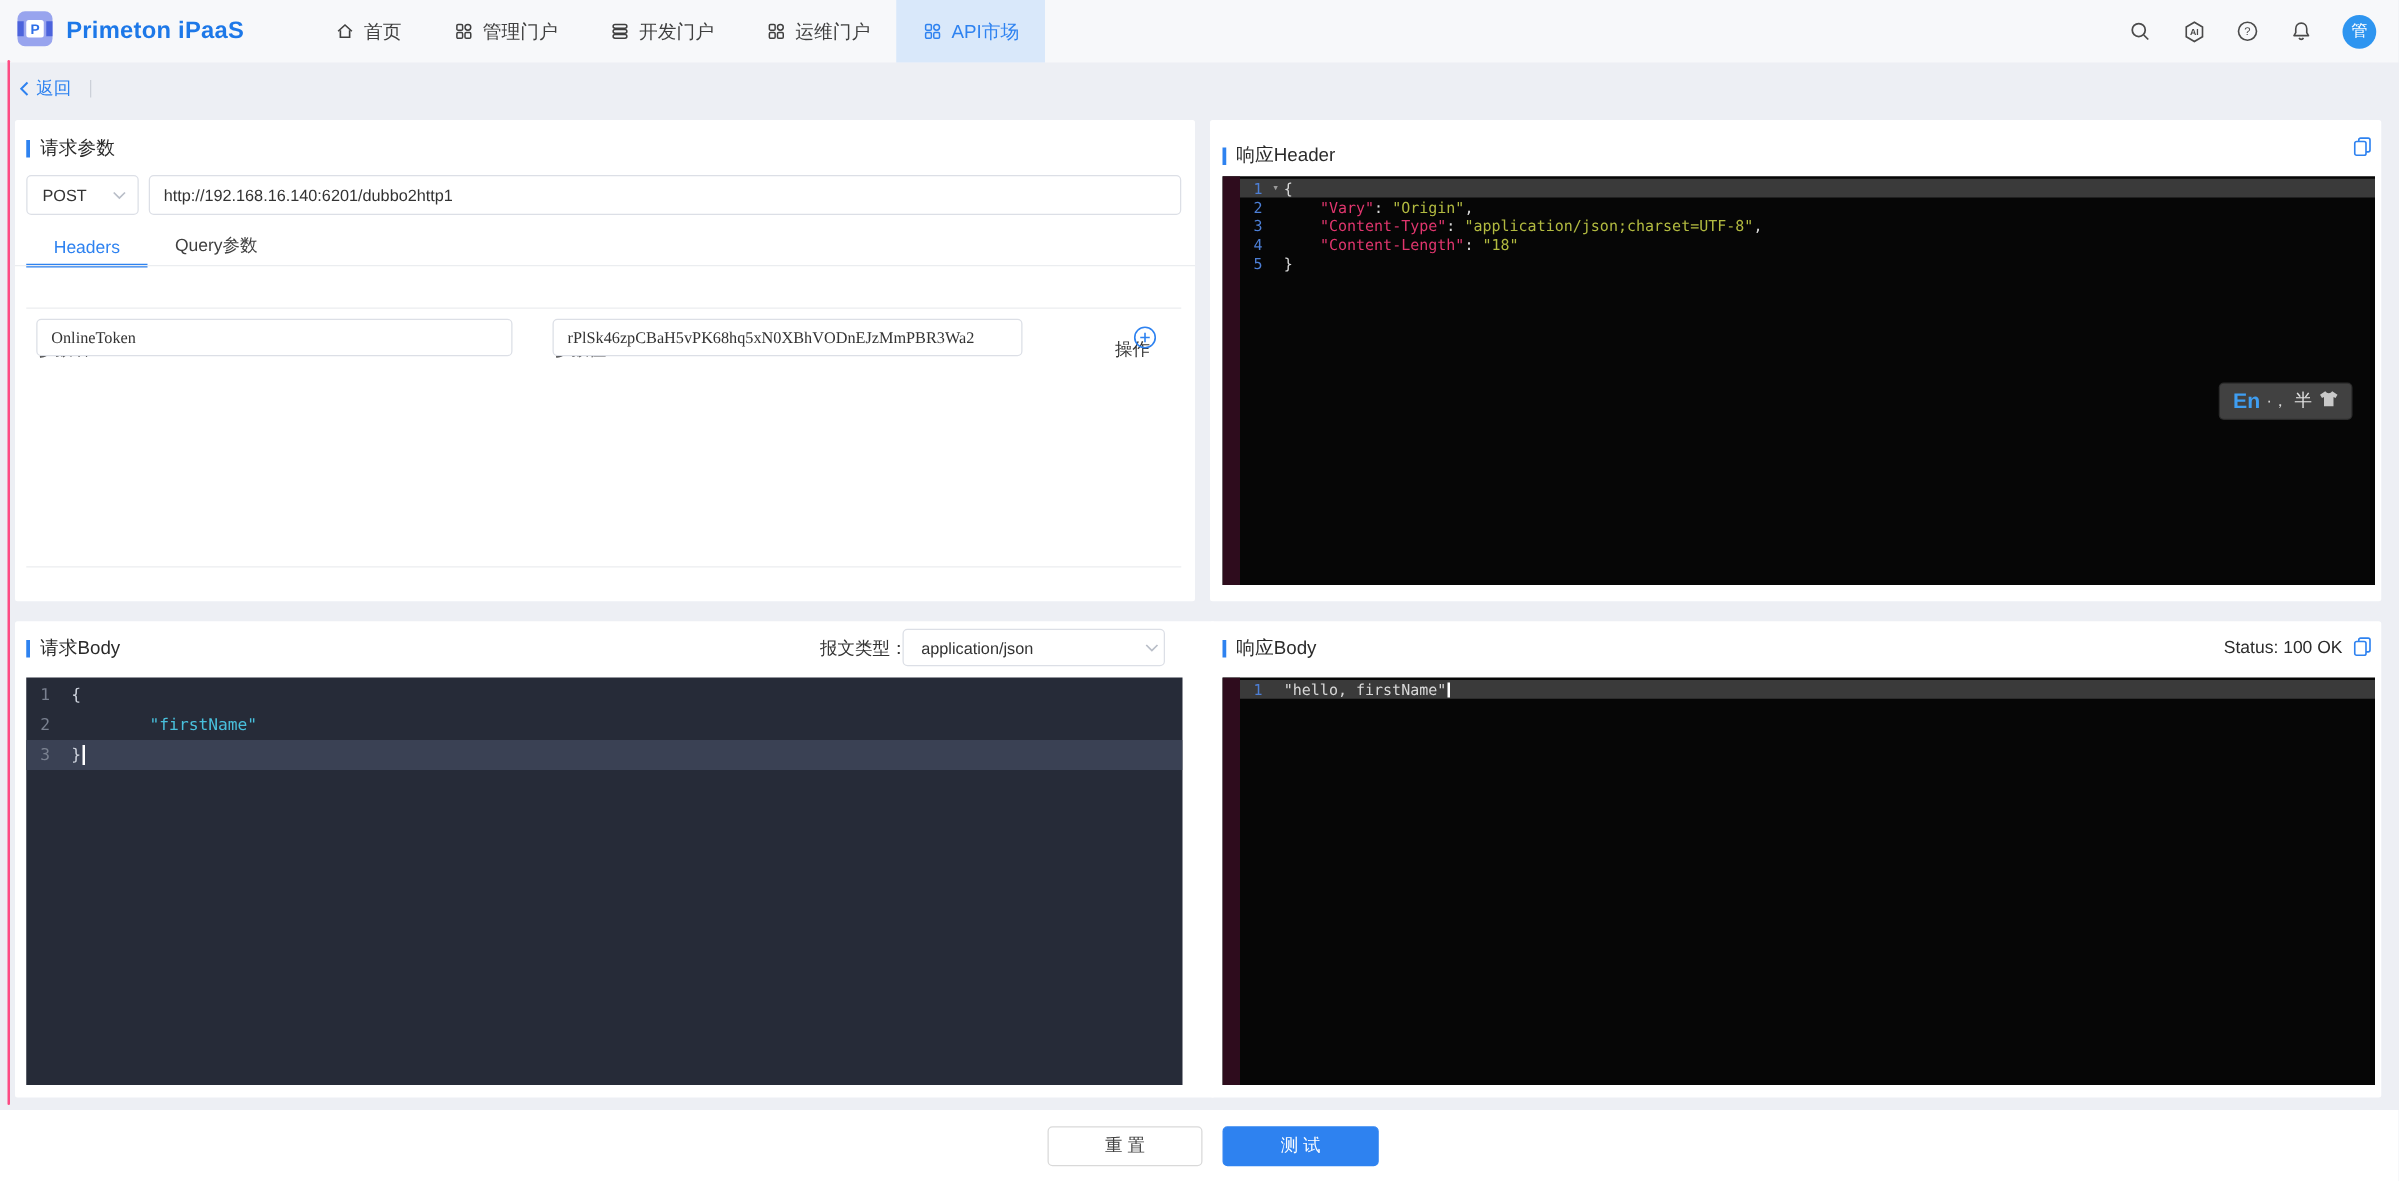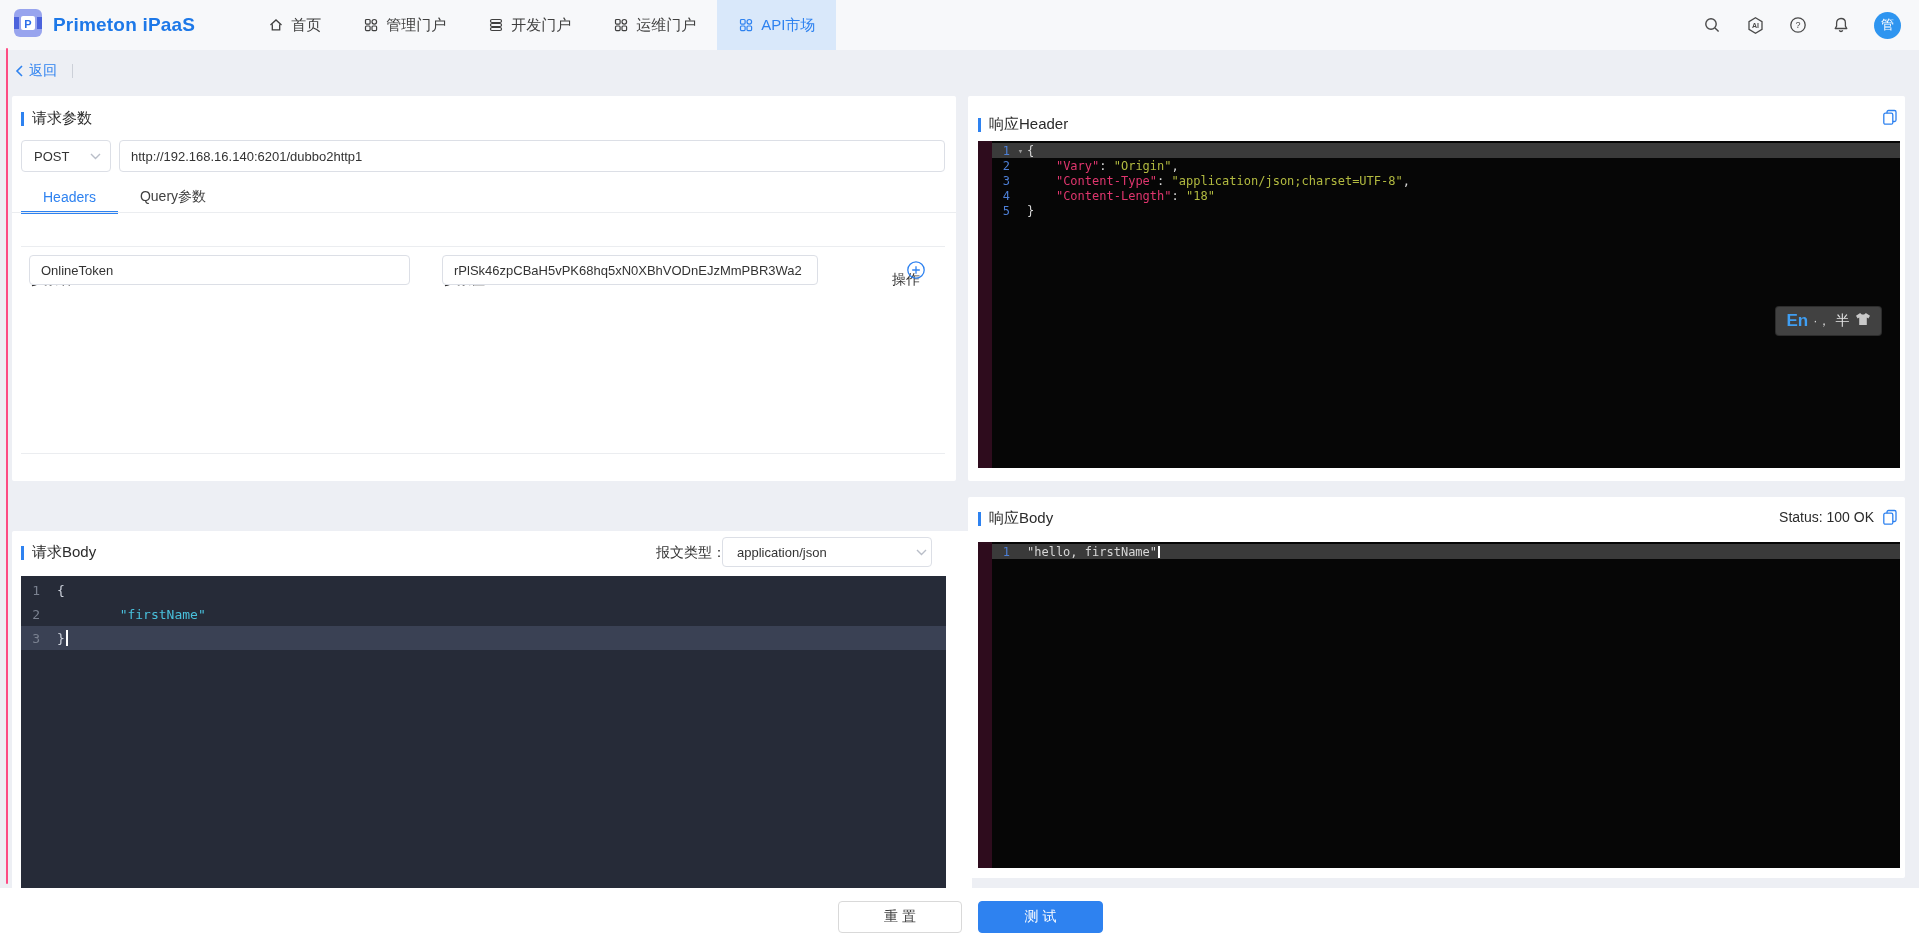--- a/index.html
+++ b/index.html
@@ -23,40 +23,40 @@
   .back-link { color:#2e82f0; font-size:14px; display:flex; align-items:center; gap:5px; cursor:pointer; }
   .backbar .vdiv { width:1px; height:14px; background:#ccd0d8; margin-left:8px; }
 
   
   .annotation-line { position:absolute; left:6px; top:48px; width:2px; height:836px; background:#ff2e6e; border-radius:2px; opacity:.85; }
 
   
   .panel { position:absolute; background:#fff; border-radius:2px; }
   #panel-request      { left:12px;  top:96px;  width:944px; height:385px; }
   #panel-resp-header  { left:968px; top:96px;  width:937px; height:385px; }
-  #panel-req-body     { left:12px;  top:497px; width:960px; height:381px;margin-top:34px; }
+  #panel-req-body     { left:12px;  top:497px; width:960px; height:381px; }
   #panel-resp-body    { left:968px; top:497px; width:937px; height:381px; }
 
   .sec-title { position:absolute; display:flex; align-items:center; gap:8px; font-size:15px; font-weight:500; color:#2b2b2b; }
   .sec-title::before { content:""; width:3px; height:14px; background:#2e82f0; display:inline-block; }
 
   
   .method-select { position:absolute; left:9px; top:44px; width:90px; height:32px; border:1px solid #dcdfe6; border-radius:4px; display:flex; align-items:center; justify-content:space-between; padding:0 9px 0 12px; font-size:13px; color:#333; cursor:pointer; background:#fff; }
   .url-input { position:absolute; left:107px; top:44px; width:826px; height:32px; border:1px solid #dcdfe6; border-radius:4px; padding:0 11px; font-size:13px; color:#333; font-family:"Liberation Sans",sans-serif; background:#fff; }
   .tabs { position:absolute; left:9px; top:86px; height:30px; display:flex; }
   .tab { padding:0 22px; font-size:14px; color:#3f3f3f; display:flex; align-items:center; cursor:pointer; position:relative; }
   .tab.active { color:#2e82f0; }
   .tab.active::after { content:""; position:absolute; left:0; right:0; bottom:-2px; height:3px; background:#2e82f0; }
   .tabs-divider { position:absolute; left:0; right:0; top:116px; height:1px; background:#ebedf0; }
   .tbl-head { position:absolute; top:127px; font-size:14px; color:#333;margin-top:48px; }
   .th-name  { left:18px; }
   .th-value { left:431px; }
   .th-op    { right:36px; }
   .head-divider { position:absolute; left:9px; right:11px; top:150px; height:1px; background:#ebedf0; }
-  .param-input { position:absolute; height:30px; border:1px solid #dcdfe6; border-radius:4px; padding:0 11px; font-size:13px; color:#333; font-family:Liberation Sans, sans-serif; background:#fff; }
+  .param-input { position:absolute; height:30px; border:1px solid #dcdfe6; border-radius:4px; padding:0 11px; font-size:13px; color:#333; font-family:Liberation Serif, serif; background:#fff; }
   .pi-name  { left:17px;  top:159px; width:381px; }
   .pi-value { left:430px; top:159px; width:376px; }
   .op-plus { position:absolute; right:30px; top:164px; width:20px; height:20px; cursor:pointer; }
   .bottom-divider { position:absolute; left:9px; right:11px; top:357px; height:1px; background:#ebedf0; }
 
   
   .ct-label { position:absolute; right:246px; top:13px; font-size:14px; color:#333; }
   .ct-select { position:absolute; left:710px; top:6px; width:210px; height:30px; border:1px solid #dcdfe6; border-radius:4px; display:flex; align-items:center; justify-content:space-between; padding:0 4px 0 14px; font-size:13px; color:#333; cursor:pointer; background:#fff; }
 
   .status-row { position:absolute; right:7px; top:12px; display:flex; align-items:center; gap:8px; }

